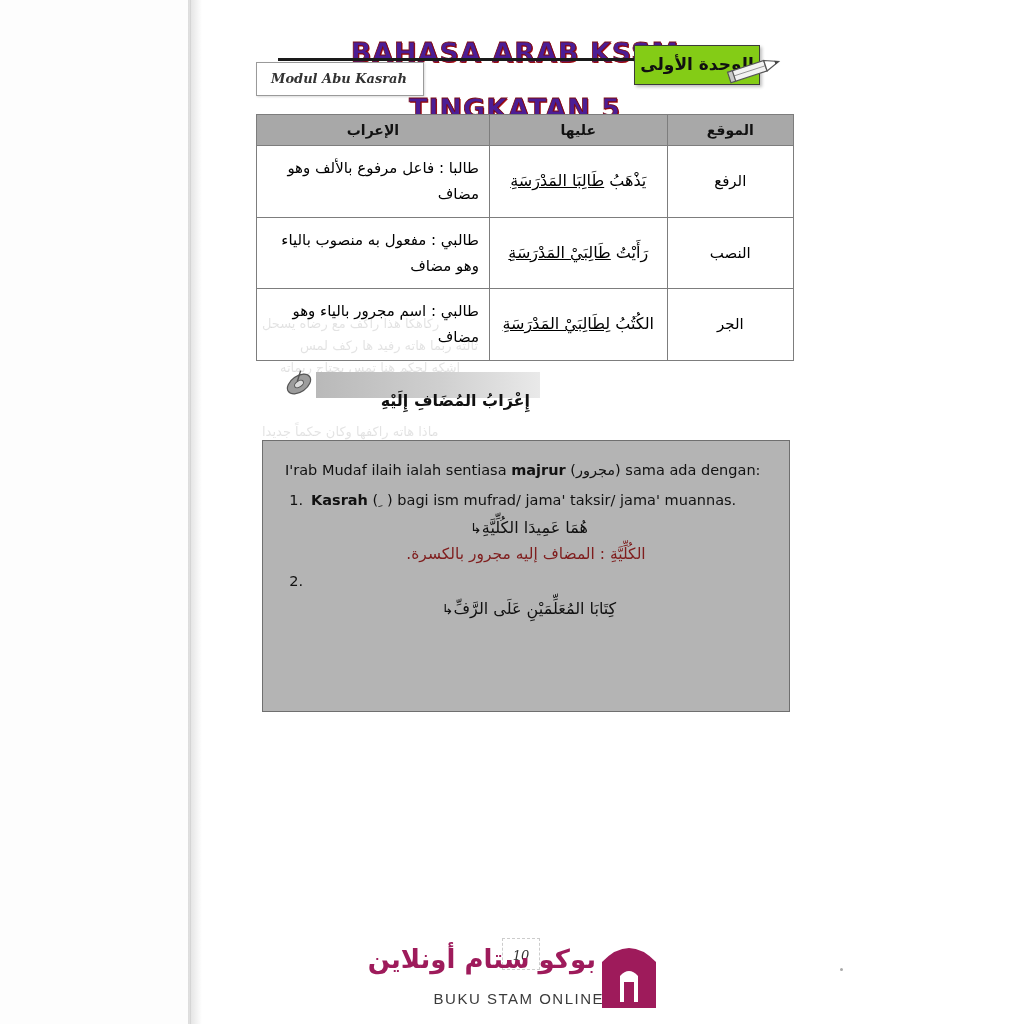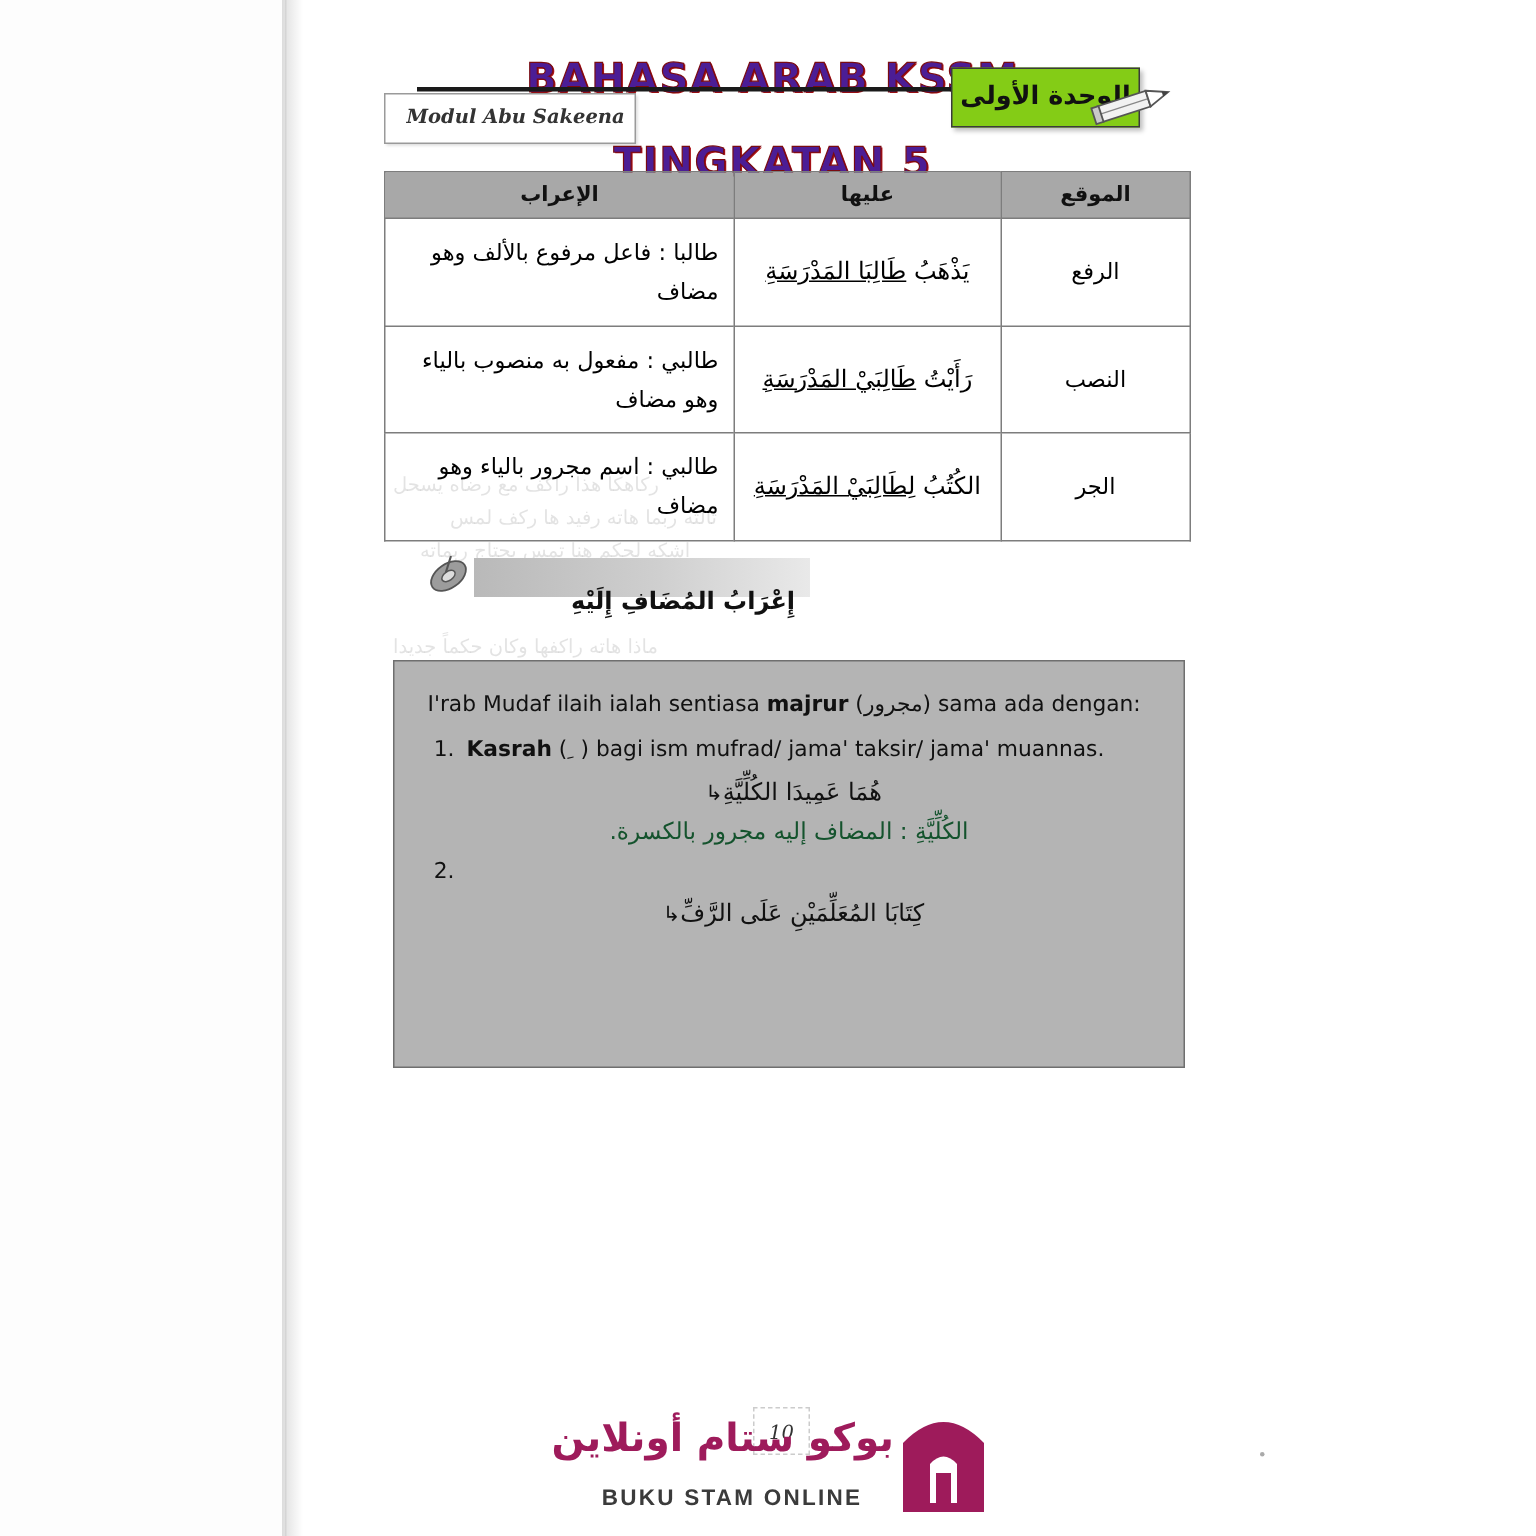--- a/index.html
+++ b/index.html
@@ -220,21 +220,21 @@
     display: inline-block;
     transform: rotate(0deg);
     margin-left: 6px;
     font-size: 14px;
   }
   .gb-sub {
     direction: rtl;
     text-align: center;
     font-family: "DejaVu Sans", sans-serif;
     font-size: 15.5px;
-    color: #14532d;
+    color: #7f1d1d;
     margin-top: 8px;
   }
   .gb-sub.bold { font-weight: bold; }
   b.k { font-weight: bold; }
 
   
   .ghost {
     position: absolute;
     color: rgba(90,90,90,0.17);
     font-family: "DejaVu Sans", sans-serif;
@@ -274,23 +274,23 @@
     direction: rtl;
     font-family: "DejaVu Sans", sans-serif;
     font-weight: bold;
     font-size: 26px;
     color: #9e1b5b;
   }
   .logo-en {
     position: absolute;
     left: 12px; top: 60px;
     width: 232px;
-    text-align: center;
+    text-align: right;
     font-family: "Liberation Sans", sans-serif;
-    font-weight: bold;
+    font-weight: normal;
     font-size: 15px;
     letter-spacing: 1.5px;
     color: #3b3b3b;
   }
   .logo-mark {
     position: absolute;
     left: 238px; top: 6px;
     width: 62px; height: 72px;
   }
   .dot {
@@ -320,21 +320,21 @@
   <div class="ghost" style="left:272px; top:680px;">وهكذا تبدو الصفحة من الخلف</div>
 
   <div class="title-wrap">
     <div class="title-line">BAHASA ARAB KSSM</div>
     <div class="title-line">TINGKATAN 5</div>
   </div>
 
   <div class="modul-rule"></div>
 
   <div class="modul-box">
-    <span>Modul Abu Sakeena</span>
+    <span>Modul Abu Kasrah</span>
   </div>
 
   <div class="unit-box">
     <span>الوحدة الأولى</span>
   </div>
 
   <svg class="pencil" viewBox="0 0 62 46">
     <g transform="rotate(-18 31 23)">
       <rect x="6" y="17" width="34" height="11" fill="#f2f2f2" stroke="#555" stroke-width="1.2"></rect>
       <line x1="6" y1="22.5" x2="40" y2="22.5" stroke="#888" stroke-width="0.8"></line>

